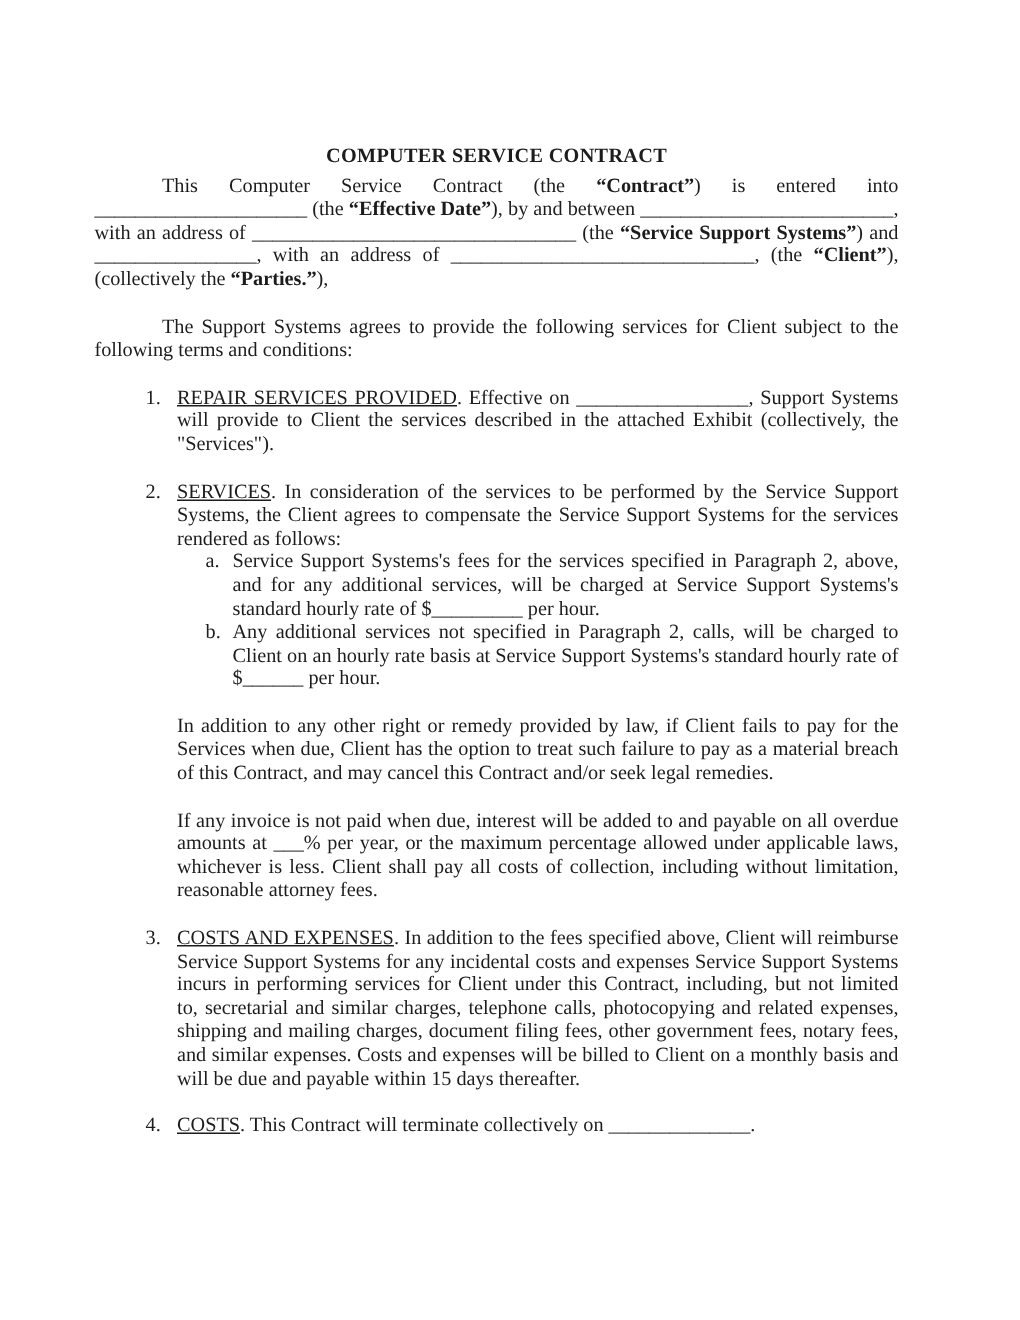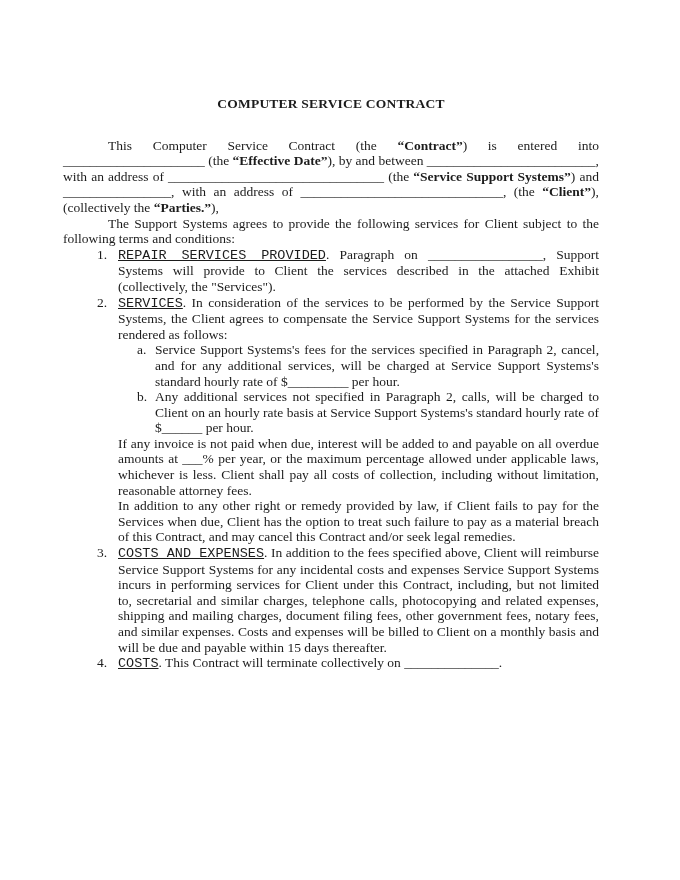--- a/index.html
+++ b/index.html
@@ -22,23 +22,23 @@
   .title {
     font-size: 13.5px;
     line-height: 15.6px;
     font-weight: bold;
     text-align: center;
     margin: 0;
     letter-spacing: 0.2px;
   }
   .block {
     text-align: justify;
-    margin-top: 0;
+    margin-top: 16px;
   }
-  .content div.block:first-of-type { margin-top: 26px; }
+  .content div.block:first-of-type { margin-top: 4px; }
   .p-indent { text-indent: 45px; }
   .item {
     position: relative;
     padding-left: 55px;
   }
   .item > .marker {
     position: absolute;
     left: 34px;
     top: 0;
   }
@@ -47,33 +47,33 @@
     padding-left: 92px;
     margin-top: 0;
   }
   .subitem > .marker {
     position: absolute;
     left: 74px;
     top: 0;
   }
   .cont { padding-left: 55px; }
   .b { font-weight: bold; }
-  .u { text-decoration: underline; font-family: Liberation Mono, monospace; }
+  .u { text-decoration: underline; }
 </style>
 </head>
 <body>
 
 <div class="page" style="background: rgb(255, 255, 255); color: rgb(28, 28, 28);">
   <main class="content">
     <h1 class="title">COMPUTER SERVICE CONTRACT</h1>
 
   <div class="block p-indent"><span>This Computer Service Contract (the </span><span class="b">“Contract”</span><span>) is entered into </span><span>_____________________</span><span> (the </span><span class="b">“Effective Date”</span><span>), by and between </span><span>_________________________</span><span>, with an address of </span><span>________________________________</span><span> (the </span><span class="b">“Service Support Systems”</span><span>) and </span><span>________________</span><span>, with an address of </span><span>______________________________</span><span>, (the </span><span class="b">“Client”</span><span>), (collectively the </span><span class="b">“Parties.”</span><span>),</span></div>
       <div class="block p-indent"><span>The Support Systems agrees to provide the following services for Client subject to the following terms and conditions:</span></div>
-      <div class="block item"><span class="marker">1.</span><span class="u">REPAIR SERVICES PROVIDED</span><span>. Paragraph on </span><span>_________________</span><span>, Support Systems will provide to Client the services described in the attached Exhibit (collectively, the "Services").</span></div>
+      <div class="block item"><span class="marker">1.</span><span class="u">REPAIR SERVICES PROVIDED</span><span>. Effective on </span><span>_________________</span><span>, Support Systems will provide to Client the services described in the attached Exhibit (collectively, the "Services").</span></div>
       <div class="block item"><span class="marker">2.</span><span class="u">SERVICES</span><span>. In consideration of the services to be performed by the Service Support Systems, the Client agrees to compensate the Service Support Systems for the services rendered as follows:</span></div>
-      <div class="block subitem"><span class="marker">a.</span><span>Service Support Systems's fees for the services specified in Paragraph 2, cancel, and for any additional services, will be charged at Service Support Systems's standard hourly rate of $</span><span>_________</span><span> per hour.</span></div>
+      <div class="block subitem"><span class="marker">a.</span><span>Service Support Systems's fees for the services specified in Paragraph 2, above, and for any additional services, will be charged at Service Support Systems's standard hourly rate of $</span><span>_________</span><span> per hour.</span></div>
       <div class="block subitem"><span class="marker">b.</span><span>Any additional services not specified in Paragraph 2, calls, will be charged to Client on an hourly rate basis at Service Support Systems's standard hourly rate of $</span><span>______</span><span> per hour.</span></div>
+      <div class="block cont"><span>In addition to any other right or remedy provided by law, if Client fails to pay for the Services when due, Client has the option to treat such failure to pay as a material breach of this Contract, and may cancel this Contract and/or seek legal remedies.</span></div>
       <div class="block cont"><span>If any invoice is not paid when due, interest will be added to and payable on all overdue amounts at </span><span>___</span><span>% per year, or the maximum percentage allowed under applicable laws, whichever is less. Client shall pay all costs of collection, including without limitation, reasonable attorney fees.</span></div>
-      <div class="block cont"><span>In addition to any other right or remedy provided by law, if Client fails to pay for the Services when due, Client has the option to treat such failure to pay as a material breach of this Contract, and may cancel this Contract and/or seek legal remedies.</span></div>
       <div class="block item"><span class="marker">3.</span><span class="u">COSTS AND EXPENSES</span><span>. In addition to the fees specified above, Client will reimburse Service Support Systems for any incidental costs and expenses Service Support Systems incurs in performing services for Client under this Contract, including, but not limited to, secretarial and similar charges, telephone calls, photocopying and related expenses, shipping and mailing charges, document filing fees, other government fees, notary fees, and similar expenses. Costs and expenses will be billed to Client on a monthly basis and will be due and payable within 15 days thereafter.</span></div>
       <div class="block item"><span class="marker">4.</span><span class="u">COSTS</span><span>. This Contract will terminate collectively on </span><span>______________</span><span>.</span></div>
     </main>
 </div>
 
 </body></html>

